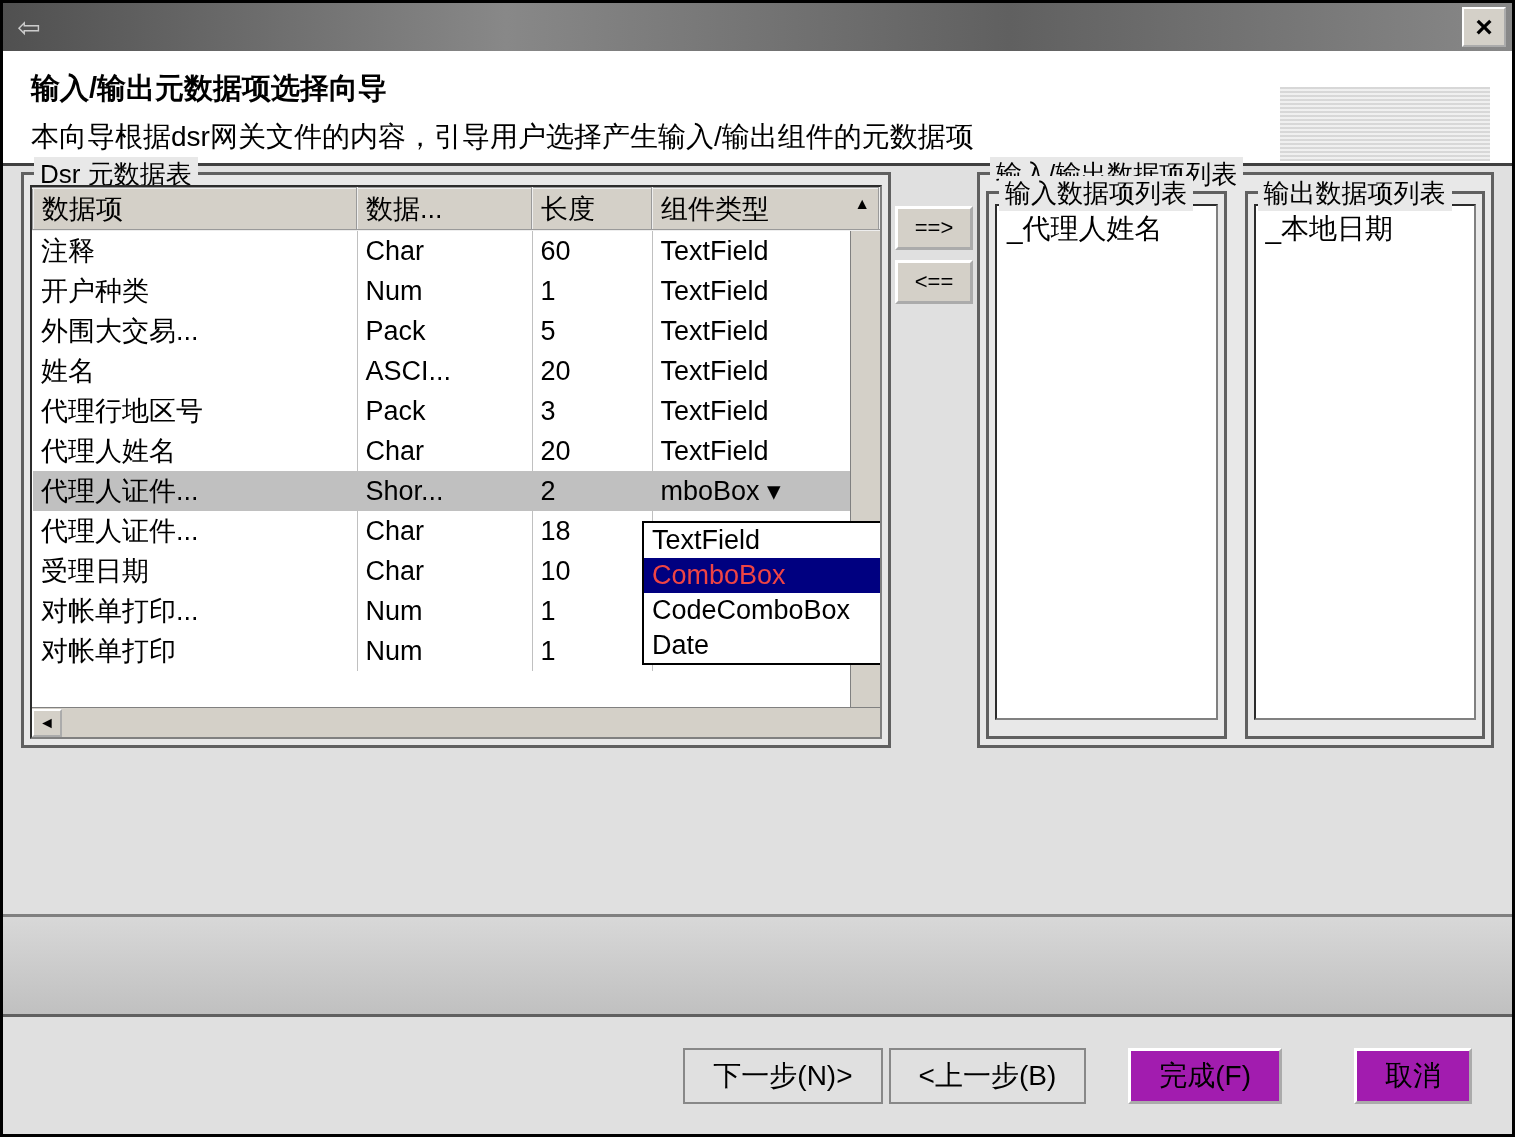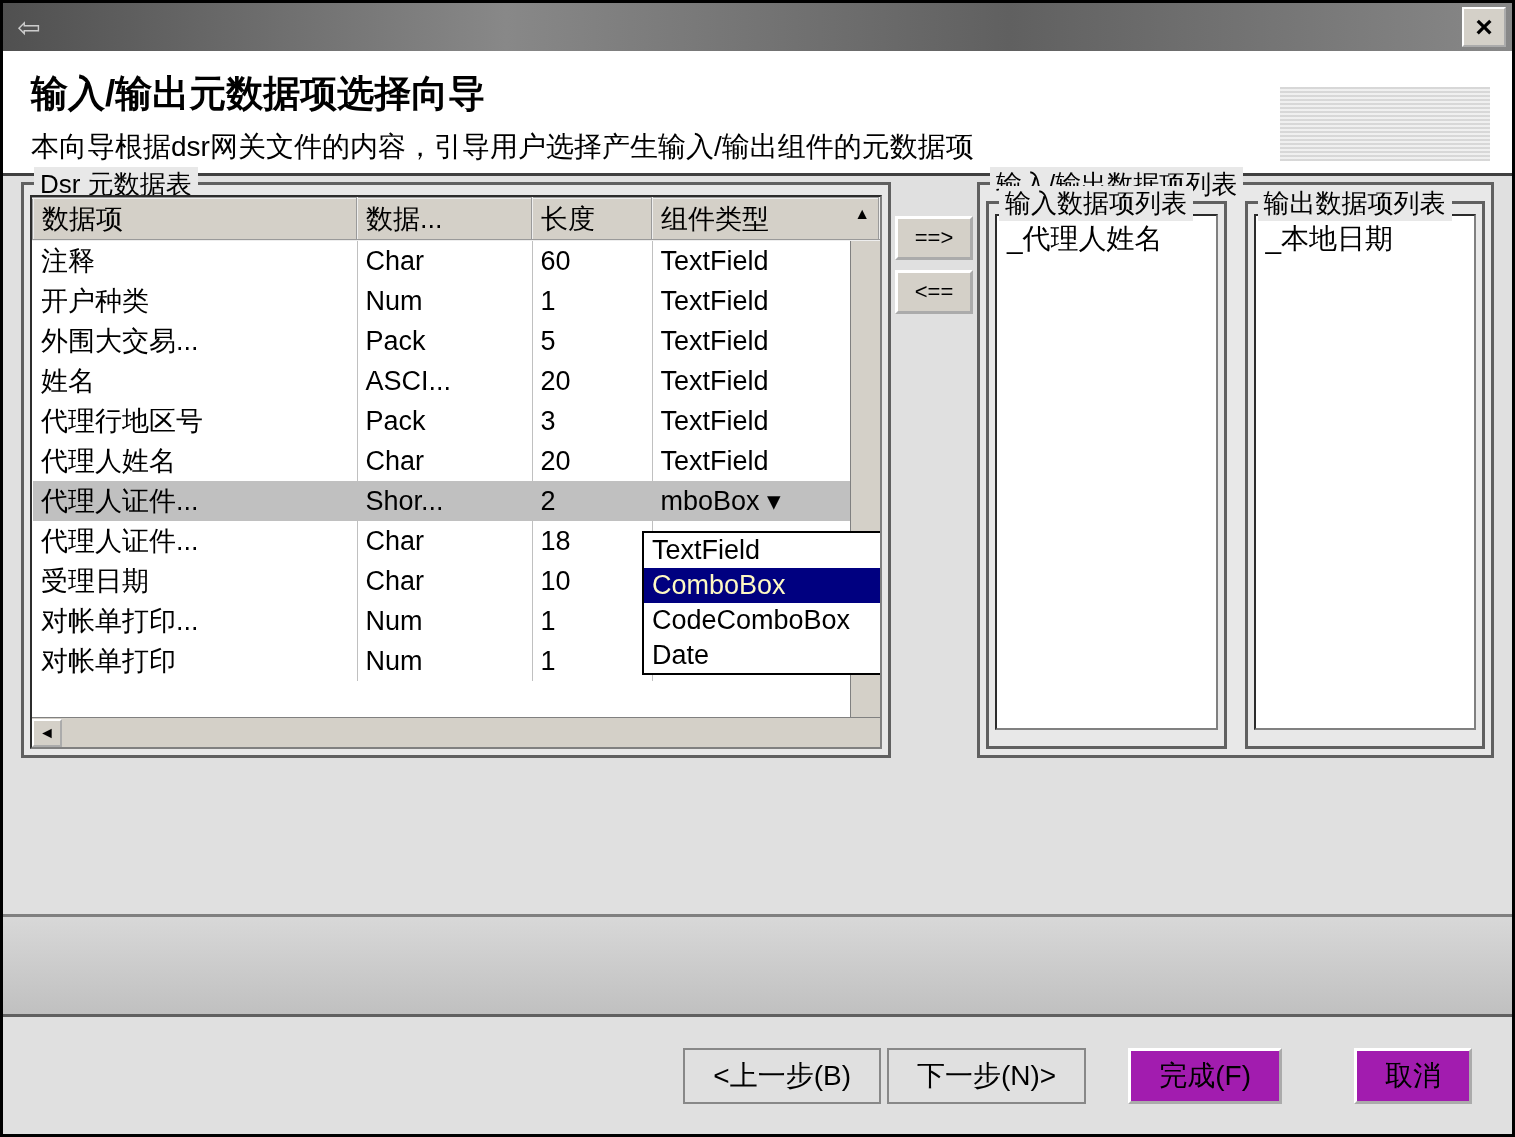--- a/index.html
+++ b/index.html
@@ -38,21 +38,21 @@
   border: 2px outset #fff;
   display: flex; align-items: center; justify-content: center;
   font-size: 30px; font-weight: bold;
   cursor: pointer;
 }
 .header-area {
   background: #fff;
   padding: 18px 28px 8px 28px;
   border-bottom: 3px solid #404040;
 }
-.header-title { font-size: 37px; font-weight: bold; margin-bottom: 10px; }
+.header-title { font-size: 29px; font-weight: bold; margin-bottom: 10px; }
 .header-desc { font-size: 28px; line-height: 1.3; }
 .header-deco {
   position: absolute;
   right: 22px; top: 84px;
   width: 210px; height: 74px;
   background: repeating-linear-gradient(0deg, #b0b0b0 0 2px, #e0e0e0 2px 4px);
   opacity: 0.5;
 }
 .body-area {
   flex: 1;
@@ -139,21 +139,21 @@
 .dropdown {
   position: absolute;
   left: 610px; top: 334px;
   width: 320px;
   background: #fff;
   border: 2px solid #000;
   z-index: 10;
   font-size: 27px;
 }
 .dropdown-item { padding: 2px 8px; cursor: pointer; }
-.dropdown-item.sel { background: #000080; color: #fef9c3; }
+.dropdown-item.sel { background: #000080; color: #ef4444; }
 .hscroll {
   position: absolute; left: 0; right: 0; bottom: 0;
   height: 30px; background: #d4d0c8;
   border-top: 1px solid #808080;
   display: flex; align-items: center;
 }
 .hscroll .arrow {
   width: 30px; height: 28px;
   border: 2px outset #fff;
   background: #d4d0c8;
@@ -325,20 +325,20 @@
             <div>_本地日期</div>
           </div>
       </div>
     </div>
 
   </div>
 
   <div class="divider-footer"></div>
 
   <div class="footer">
+    <button class="footer-btn flat">下一步(N)&gt;</button>
     <button class="footer-btn flat">&lt;上一步(B)</button>
-    <button class="footer-btn flat">下一步(N)&gt;</button>
     <div style="width:30px"></div>
     <button class="footer-btn">完成(F)</button>
     <div style="width:60px"></div>
     <button class="footer-btn">取消</button>
   </div>
 </div>
 
 </body></html>

